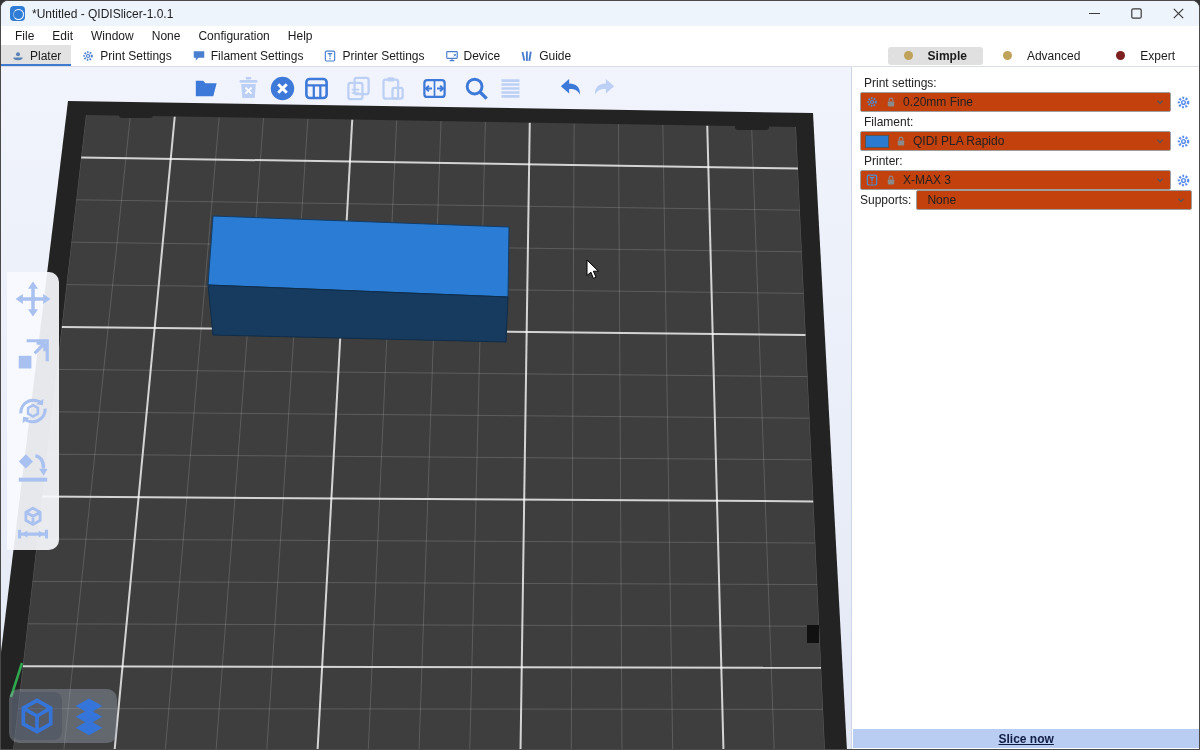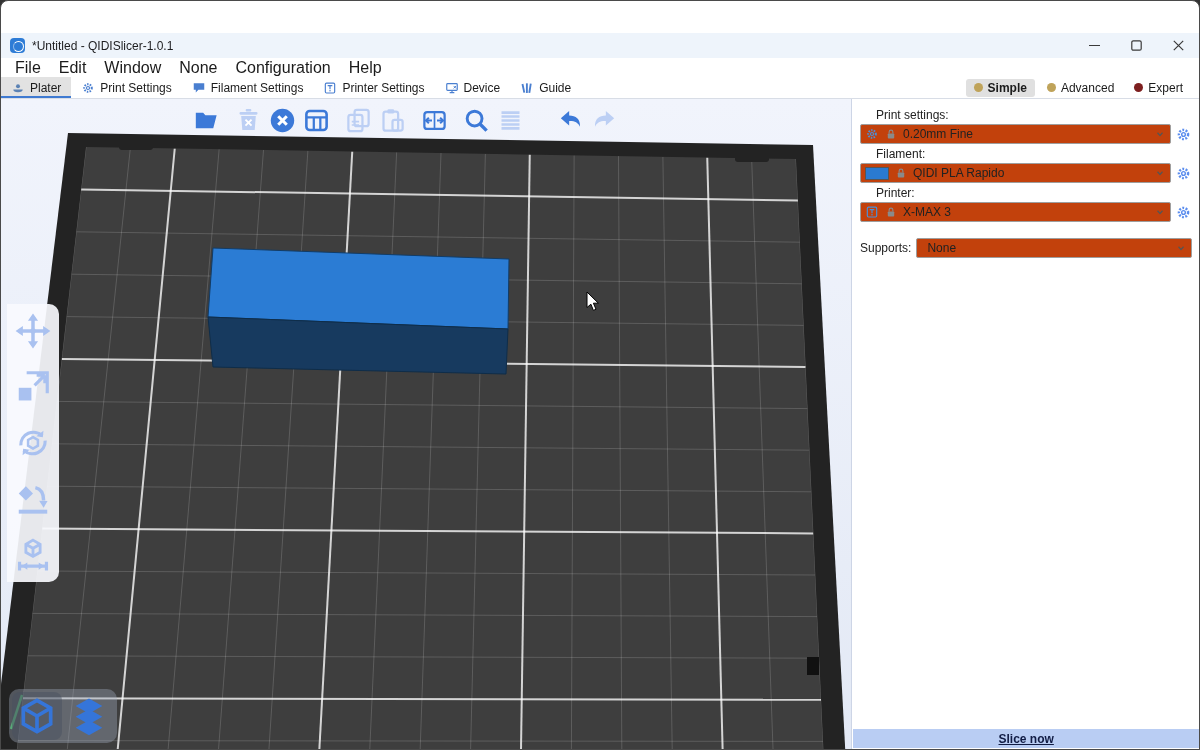--- a/index.html
+++ b/index.html
@@ -2,39 +2,39 @@
 <html><head>
 <meta charset="utf-8">
 <style>
   * { box-sizing: border-box; margin: 0; padding: 0; }
   html,body { width:1200px; height:750px; background:#333; font-family:"Liberation Sans", sans-serif; }
   .window {
     width:1200px; height:750px; border:1px solid #4a4a4a; border-radius:8px 8px 0 0;
     overflow:hidden; background:#fff; position:relative; display:flex; flex-direction:column;
   }
   
-  .titlebar { height:25px; background:#eef4fb; display:flex; align-items:center; flex:0 0 auto;margin-top:32px; }
+  .titlebar { height:25px; background:#eef4fb; display:flex; align-items:center; flex:0 0 auto; }
   .app-icon { width:15px; height:15px; border-radius:4px; background:#2e7cd6; margin:0 7px 0 9px; position:relative; flex:0 0 auto;}
   .app-icon::after { content:""; position:absolute; left:3px; top:3px; width:9px; height:9px; border:1.8px solid #fff; border-radius:50%; border-left-color:rgba(255,255,255,.45);}
   .title-text { font-size:12px; color:#1d1d1f; }
   .wc-group { margin-left:auto; display:flex; height:100%; }
   .wc { width:42px; display:flex; align-items:center; justify-content:center; color:#3a3a3a; }
   .wc svg { display:block; }
   
   .menubar { height:19px; background:#fff; display:flex; align-items:center; padding-left:5px; flex:0 0 auto;}
-  .menu-item { font-size:16px; color:#1b1b1b; padding:1px 9px; cursor:default; }
+  .menu-item { font-size:12px; color:#1b1b1b; padding:1px 9px; cursor:default; }
   
   .tabbar { height:22px; background:#fff; border-bottom:1px solid #d8dde6; display:flex; align-items:stretch; flex:0 0 auto; }
   .tab { display:flex; align-items:center; gap:5px; padding:0 10px; font-size:12px; color:#1b1b1b; position:relative; }
   .tab svg { width:14px; height:14px; color:#4a7fd0; }
   .tab.active { background:#e2e2e2; }
   .tab.active::after { content:""; position:absolute; left:0; right:0; bottom:0; height:2px; background:#3f7ad1; }
   .tab.active svg { color:#5b82b4; }
   .mode-group { margin-left:auto; display:flex; align-items:center; gap:4px; padding-right:8px; }
-  .mode { display:flex; align-items:center; gap:5px; font-size:12px; color:#1b1b1b; padding:2px 8px; border-radius:3px; }
+  .mode { display:flex; align-items:center; gap:15px; font-size:12px; color:#1b1b1b; padding:2px 16px; border-radius:3px; }
   .mode.active { background:#e0e0e0; font-weight:bold; }
   .mode-dot { width:9px; height:9px; border-radius:50%; display:inline-block; }
   
   .main { flex:1; display:flex; min-height:0; }
   .viewport { position:relative; width:850px; flex:0 0 850px; background:linear-gradient(#f1f4fc,#e3e9f5); overflow:hidden; }
   #scene { position:absolute; inset:0; display:block; }
   
   .top-toolbar { position:absolute; top:4px; left:188px; display:flex; align-items:center; }
   .tt-btn { width:34px; height:34px; display:flex; align-items:center; justify-content:center; border-radius:5px; }
   .tt-btn svg { width:27px; height:27px; }
@@ -46,33 +46,33 @@
   .lt-btn { width:42px; height:42px; display:flex; align-items:center; justify-content:center; color:#a9c1f0; }
   .lt-btn svg { width:38px; height:38px; }
   
   .view-switch { position:absolute; left:8px; bottom:6px; background:rgba(160,172,190,0.38);
     border-radius:10px; padding:3px; display:flex; gap:2px; }
   .vs-btn { width:50px; height:48px; display:flex; align-items:center; justify-content:center; border-radius:8px; color:#3575d9; }
   .vs-btn.pressed { background:rgba(70,80,95,0.45); }
   .vs-btn svg { width:40px; height:40px; }
   
   .right-panel { flex:1; background:#fff; border-left:1px solid #cdd5e6; position:relative; padding:6px 8px 0 8px; font-size:12px; color:#222; }
-  .rp-label { margin:3px 0 2px 16px; }
+  .rp-label { margin:3px 0 2px 4px; }
   .combo-row { display:flex; align-items:center; gap:4px; }
   .combo { flex:1; height:20px; border:1px solid #9e9e9e; border-radius:2px; background:#c2410c;
     display:flex; align-items:center; gap:5px; padding:0 4px; min-width:0; }
   .combo .chev { margin-left:auto; color:#555; flex:0 0 auto; }
   .combo .chev svg { width:12px; height:12px; display:block; }
   .combo-text { white-space:nowrap; overflow:hidden; }
   .mini-ic { width:14px; height:14px; flex:0 0 auto; }
   .lock { color:#8a8a8a; }
   .gear-btn { width:17px; height:17px; color:#5b8dee; flex:0 0 auto; }
   .gear-btn svg { width:17px; height:17px; display:block; }
   .swatch { width:24px; height:13px; border:1px solid #555; flex:0 0 auto; }
-  .inline-row { display:flex; align-items:center; margin-top:16px; }
+  .inline-row { display:flex; align-items:center; margin-top:0; }
   .inline-row .combo { flex:0 0 auto; }
   .supports-combo { width:276px; margin-left:5px;gap:20px; }
   .infill-combo { width:66px; margin-left:5px; }
   .brim-label { margin-left:40px; }
   .checkbox { width:13px; height:13px; border:1px solid #767676; border-radius:2px; background:#fff; margin-left:5px; }
   .slice-btn { position:absolute; left:1px; right:1px; bottom:1px; height:19px; border:none;
     font-family:"Liberation Sans",sans-serif; font-size:12px; font-weight:bold; cursor:pointer;text-decoration:underline; }
   .hidden-defs { position:absolute; width:0; height:0; overflow:hidden; }
 </style>
 </head>

